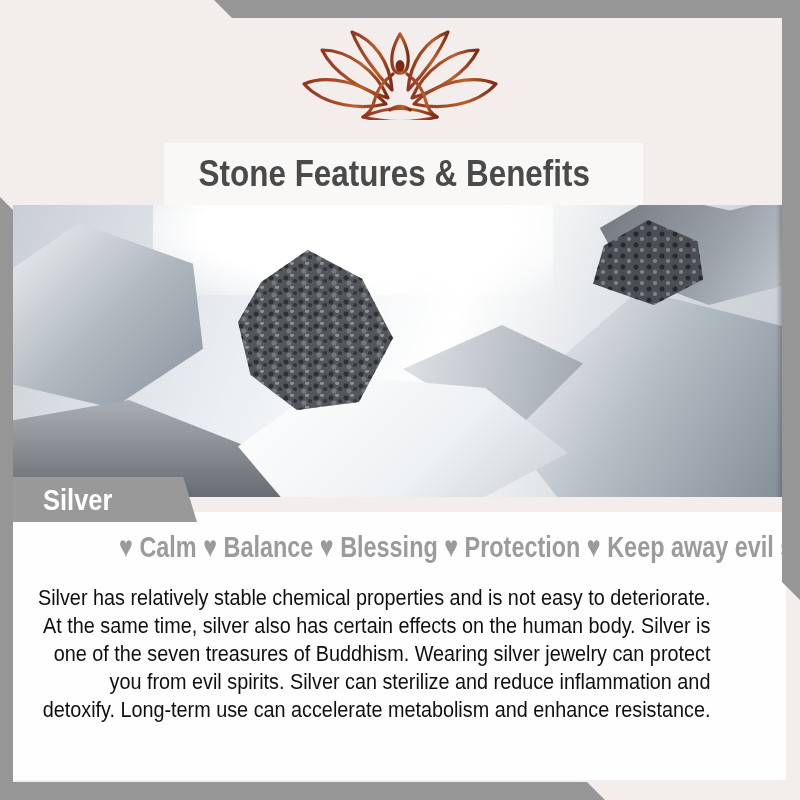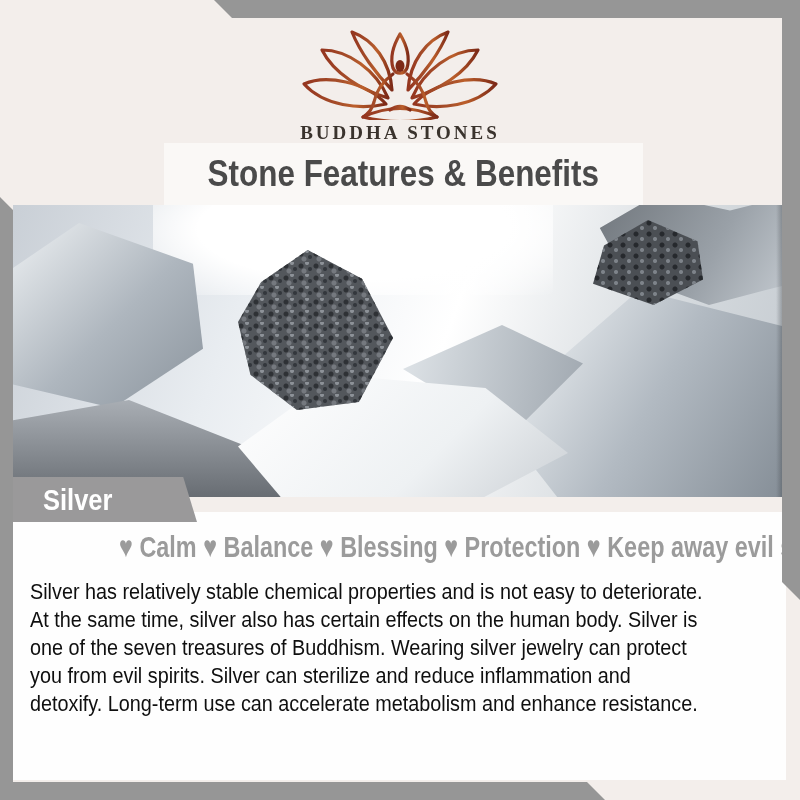--- a/index.html
+++ b/index.html
@@ -14,21 +14,21 @@
   .logo-wrap{position:absolute;left:0;top:20px;width:800px;text-align:center;z-index:2;}
   .logo-svg{display:block;margin:0 auto;}
   .brand-name{
     margin-top:2px;font-family:"Liberation Serif",serif;font-weight:600;
     font-size:19px;letter-spacing:3px;color:#3a332d;
   }
   
   .banner{
     position:absolute;left:164px;top:143px;width:479px;height:62px;z-index:2;
     background:var(--banner-bg,#faf8f6);
-    display:flex;align-items:center;justify-content:center;
+    display:flex;align-items:center;justify-content:flex-start;
   }
   .banner-title{
     font-weight:bold;font-size:37px;color:var(--title-text,#4a4a4a);
     white-space:nowrap;display:inline-block;transform:scaleX(.85);
     letter-spacing:0;
   }
   
   .photo{
     position:absolute;left:13px;top:205px;width:769px;height:292px;z-index:3;overflow:hidden;
     background:linear-gradient(110deg,#c9cfd6 0%,#e9edf1 30%,#ffffff 55%,#d5dade 80%,#c3c9cf 100%);
@@ -91,21 +91,21 @@
     position:absolute;left:13px;top:512px;width:773px;height:268px;z-index:2;
     background:#fefefe;
   }
   .benefits-line{
     margin-top:17px;text-align:center;line-height:36px;white-space:nowrap;
   }
   .benefits-line span{
     display:inline-block;transform:scaleX(.78);transform-origin:center;
     font-weight:bold;font-size:30px;color:var(--benefits-text,#9b9b9b);
   }
-  .desc{margin:8px 0 0 17px;}
+  .desc{margin:14px 0 0 17px;text-align:right;}
   .desc-line{
     white-space:nowrap;font-size:22px;line-height:28px;color:#0f0f0f;
     transform:scaleX(.9);transform-origin:left center;
   }
 </style>
 </head>
 <body>
 
 <svg class="frame-svg" width="800" height="800" viewBox="0 0 800 800">
   <polygon points="214,0 800,0 800,600 782,582 782,18 232,18" fill="#969696"></polygon>
@@ -136,21 +136,20 @@
 
       <path d="M103,54 C92,62 86,72 84,82 C82,90 78,94 73,97"></path>
       <path d="M117,54 C128,62 134,72 136,82 C138,90 142,94 147,97"></path>
 
       <path d="M73,97 Q110,80 147,97 Q110,106 73,97 Z"></path>
 
       <path d="M100,90 Q110,83 120,90"></path>
     </g>
     <ellipse cx="110" cy="46" rx="4.5" ry="6" fill="#7c2917"></ellipse>
   </svg>
-  <div class="brand-name">BUDDHA STONES</div>
 </div>
 
 <div class="banner">
   <span class="banner-title">Stone Features &amp; Benefits</span>
 </div>
 
 <div class="photo">
   <div class="shard sh-top-bright"></div>
   <div class="shard sh-topright-dark"></div>
   <div class="shard sh-left-chunk"></div>

